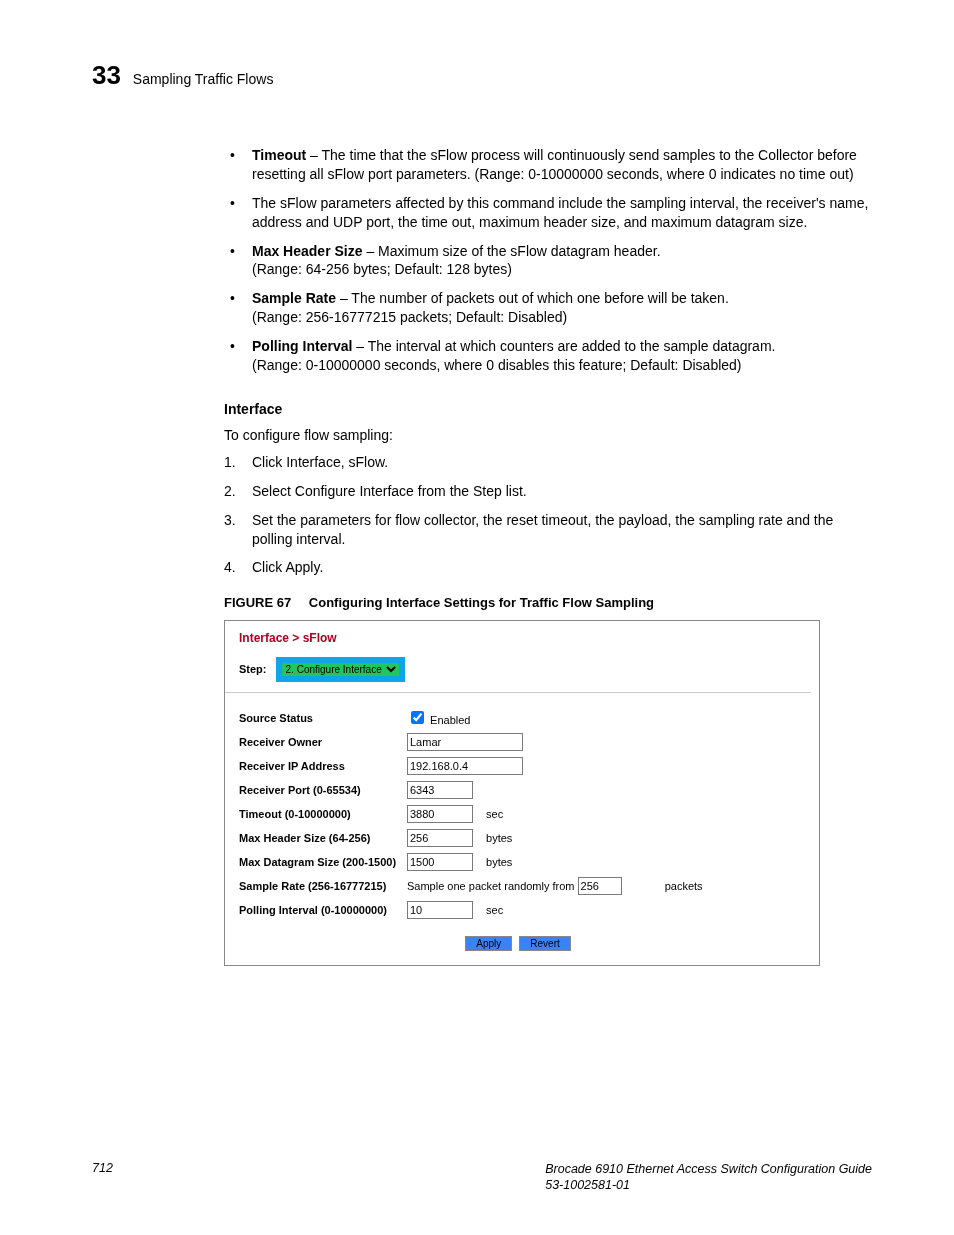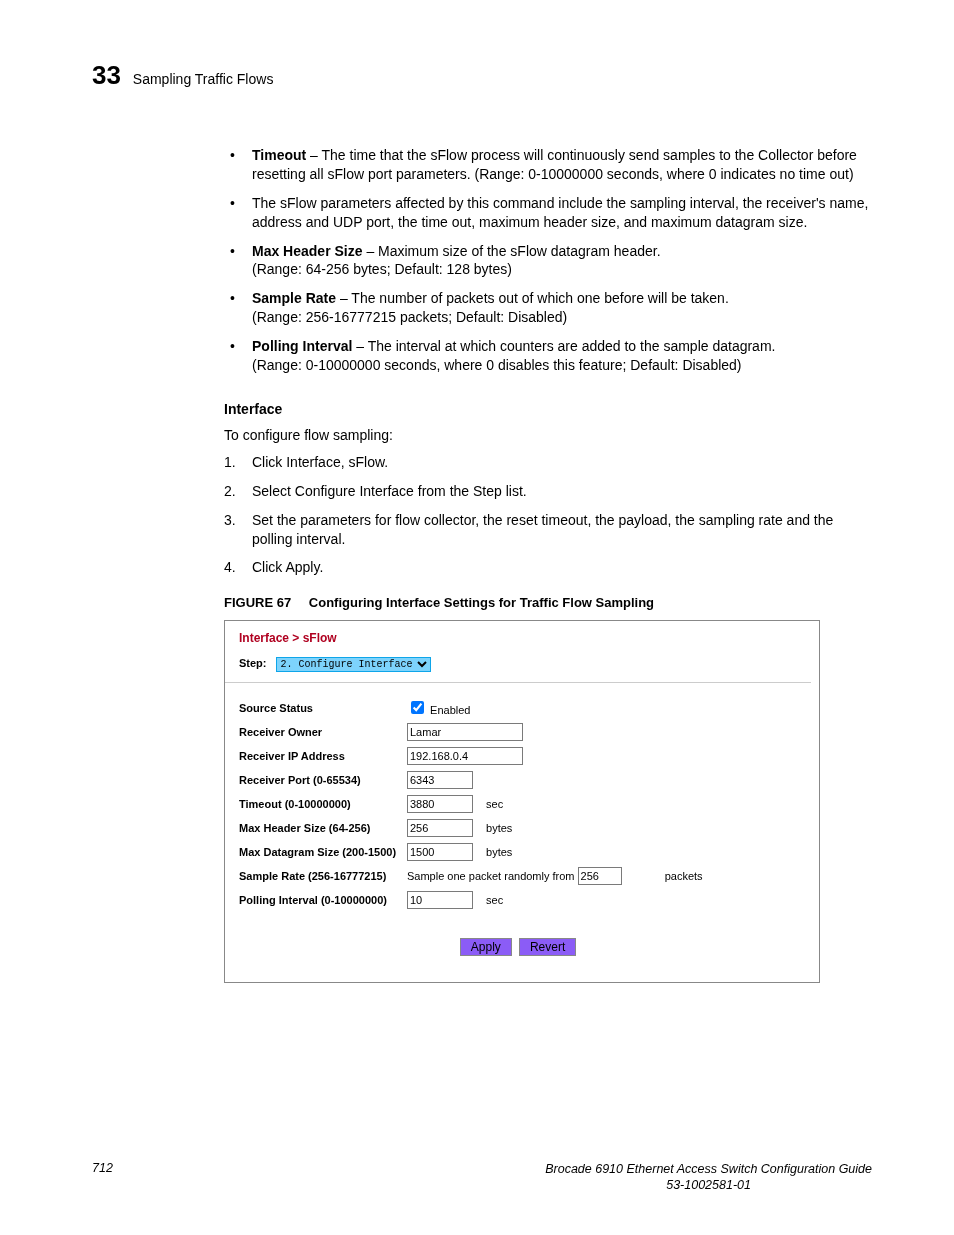--- a/index.html
+++ b/index.html
@@ -95,24 +95,23 @@
     font-size: 12px;
     padding: 10px 14px 8px 14px;
   }
   .step-row {
     padding: 4px 14px 10px 14px;
     border-bottom: 1px solid #ccc;
     margin-bottom: 12px;
   }
   .step-row .lbl { font-weight: bold; margin-right: 6px; }
   .step-row select.step-select {
-    border: 1px solid #0ea5e9;
+    border: 6px solid #0ea5e9;
     font-size: 10px;
-    background: #7dd3fc;
-    font-family: Liberation Mono, monospace;
+    background: #22c55e;
   }
   .form-table {
     border-collapse: collapse;
     margin: 0 0 0 14px;
   }
   .form-table td {
     padding: 3px 6px 3px 0;
     vertical-align: middle;
     white-space: nowrap;
   }
@@ -131,40 +130,40 @@
     border: 1px solid #7a7a7a;
     font-size: 11px;
     background: #efefef;
   }
   .unit { font-size: 11px; padding-left: 10px; }
   .btn-row {
     text-align: center;
     margin-top: 14px;
   }
   .btn-row button {
-    font-size: 12px;
+    font-size: 10px;
     padding: 1px 10px;
     border: 1px solid #888;
-    background: #8b5cf6;
-    margin: 12px 2px;
+    background: #3b82f6;
+    margin: 0 2px;
   }
   .footer {
     position: absolute;
     left: 92px;
     right: 82px;
     bottom: 42px;
     font-style: italic;
     font-size: 12.5px;
   }
   .footer .page-num {
     float: left;
   }
   .footer .guide {
     float: right;
-    text-align: center;
+    text-align: left;
     line-height: 1.3;
   }
 </style>
 </head>
 <body>
 
 <div class="page">
   <div class="header">
     <span class="chapter-num">33</span>
     <span class="section-title">Sampling Traffic Flows</span>

